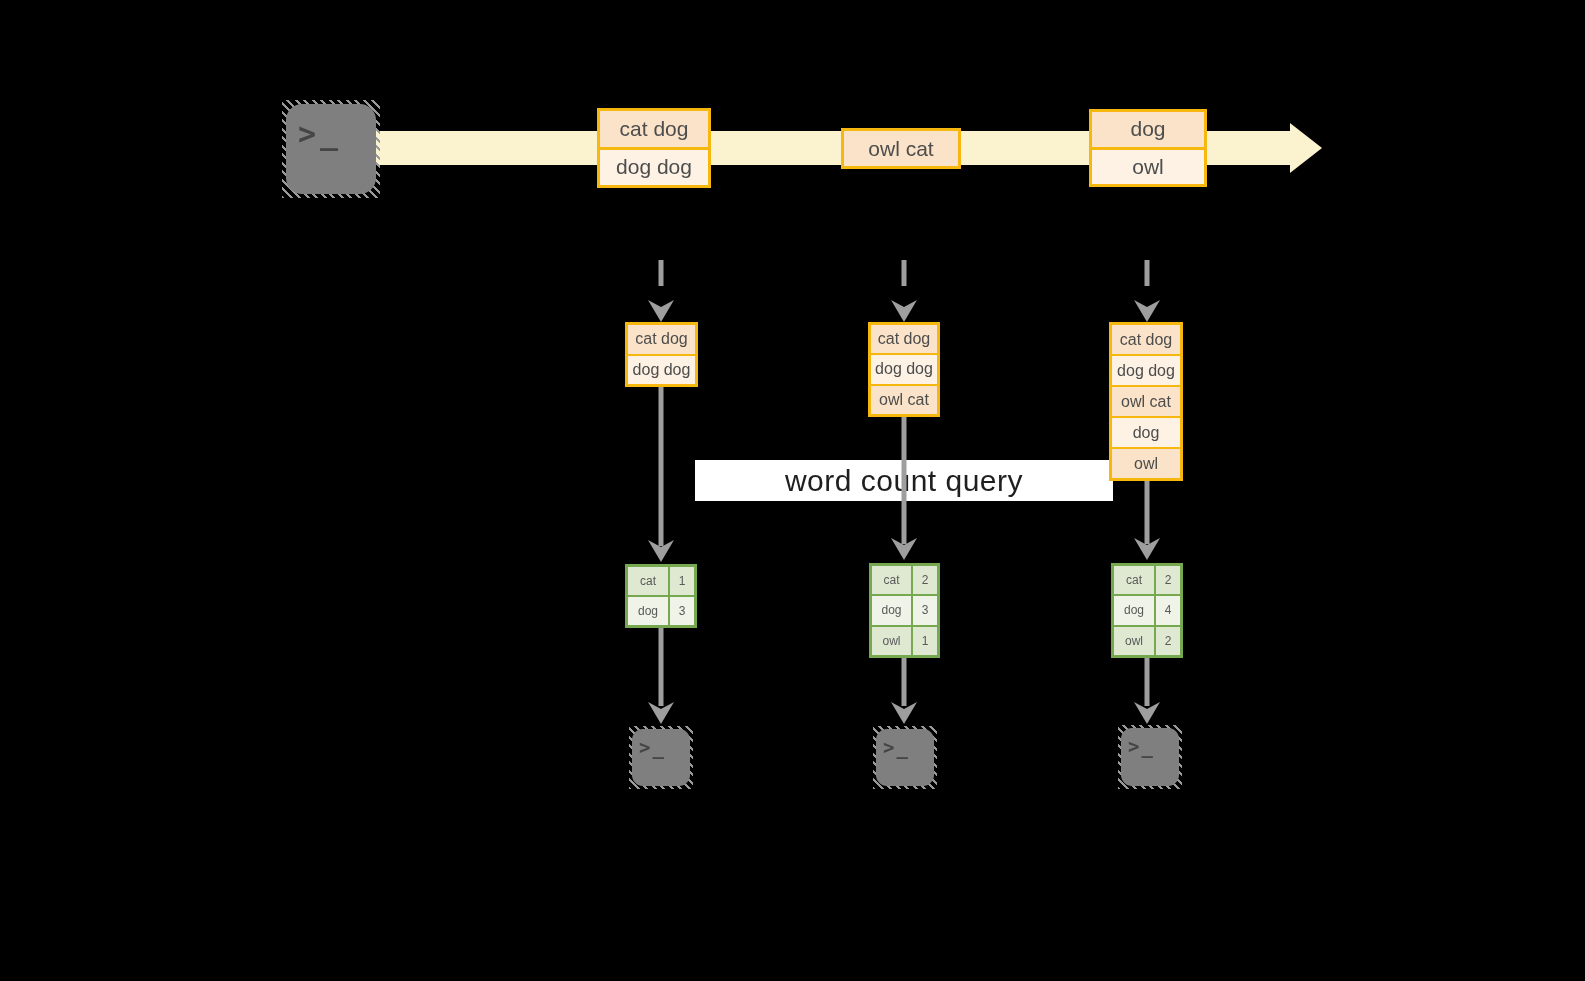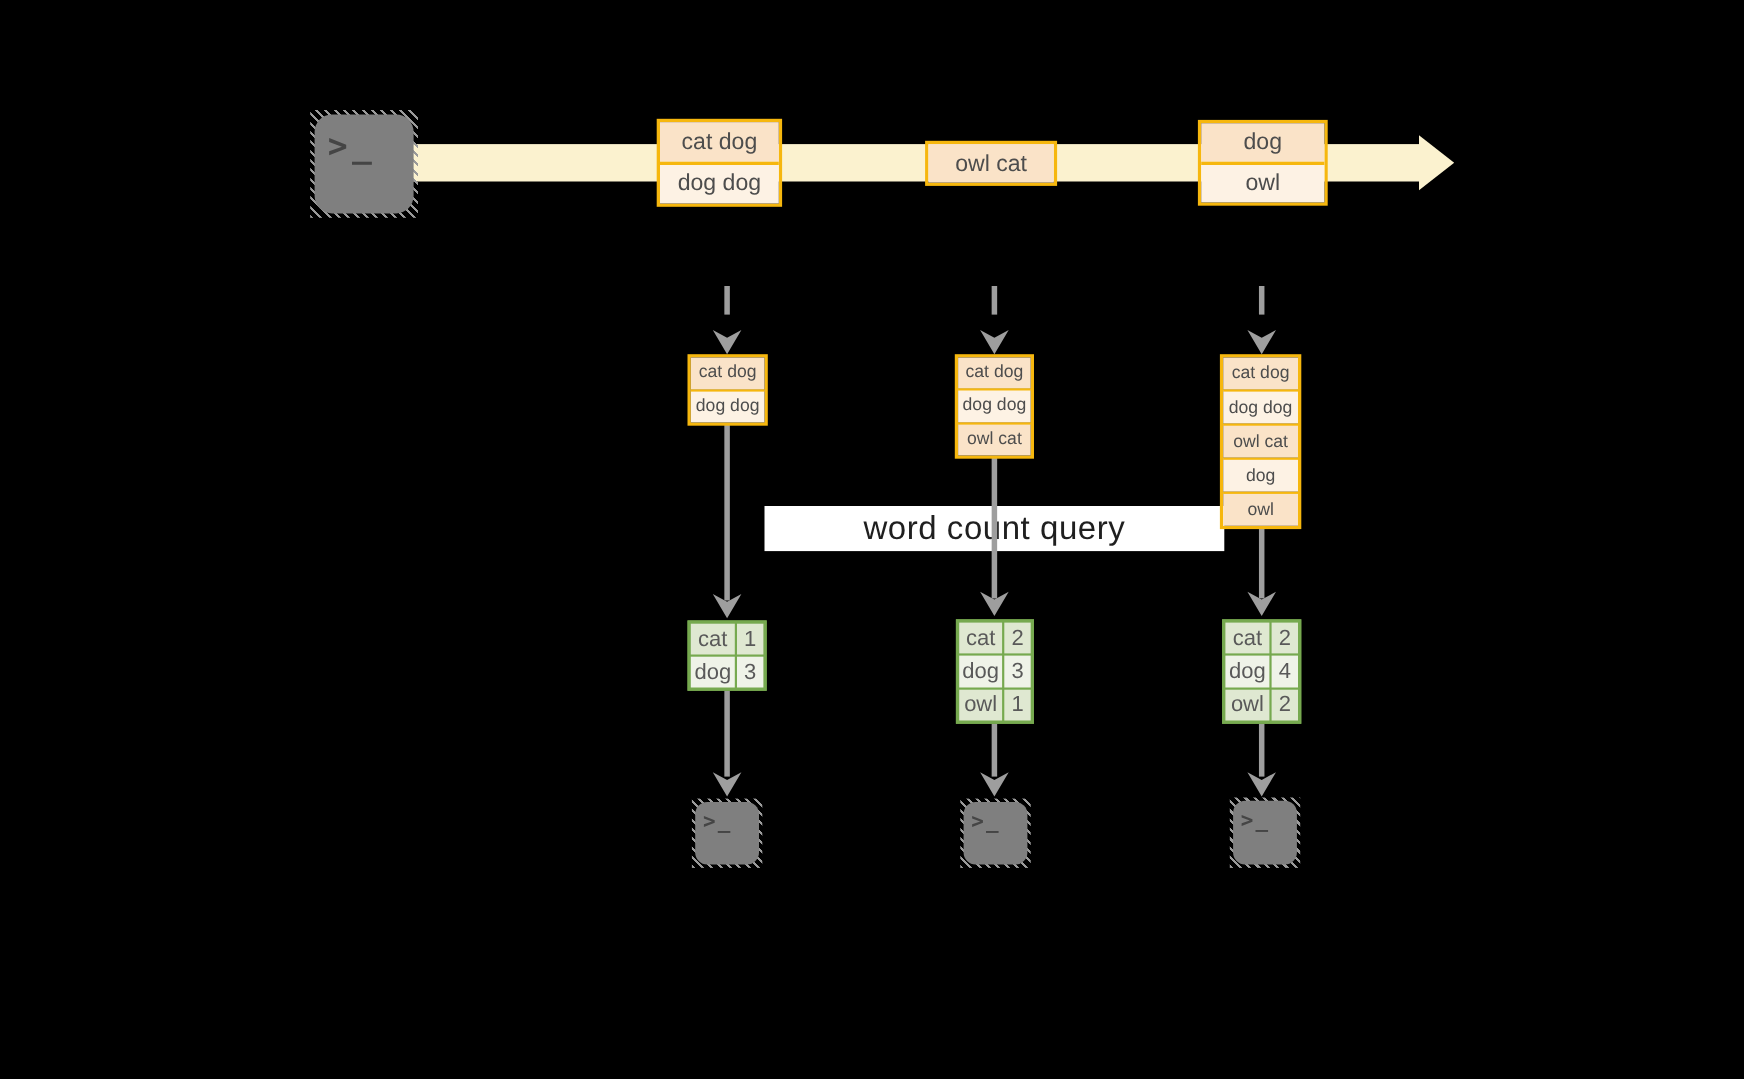--- a/index.html
+++ b/index.html
@@ -24,21 +24,21 @@
   .obox { position:absolute; box-sizing:border-box; display:flex; flex-direction:column;
     z-index:3; }
   .obox .row { flex:1; display:flex; align-items:center; justify-content:center;
     color:#4d4d4d; }
   .obox.tbox .row { font-size:21px; }
   .obox.sbox .row { font-size:16px; }
   
   .gtable { position:absolute; box-sizing:border-box; display:grid;
     grid-template-columns:1fr 24px; gap:2px; z-index:3; }
   .gtable .cell { display:flex; align-items:center; justify-content:center;
-    color:#595959; font-size:20px; }
+    color:#595959; font-size:12px; }
   
   .query-label { position:absolute; left:695px; top:460px; width:418px; height:41px;
     background:#ffffff; z-index:1; display:flex; align-items:center; justify-content:center;
     font-size:30px; color:#1f1f1f; letter-spacing:0.5px; }
   
   .overlay { position:absolute; left:0; top:0; z-index:2; }
 </style>
 </head>
 <body>
 

